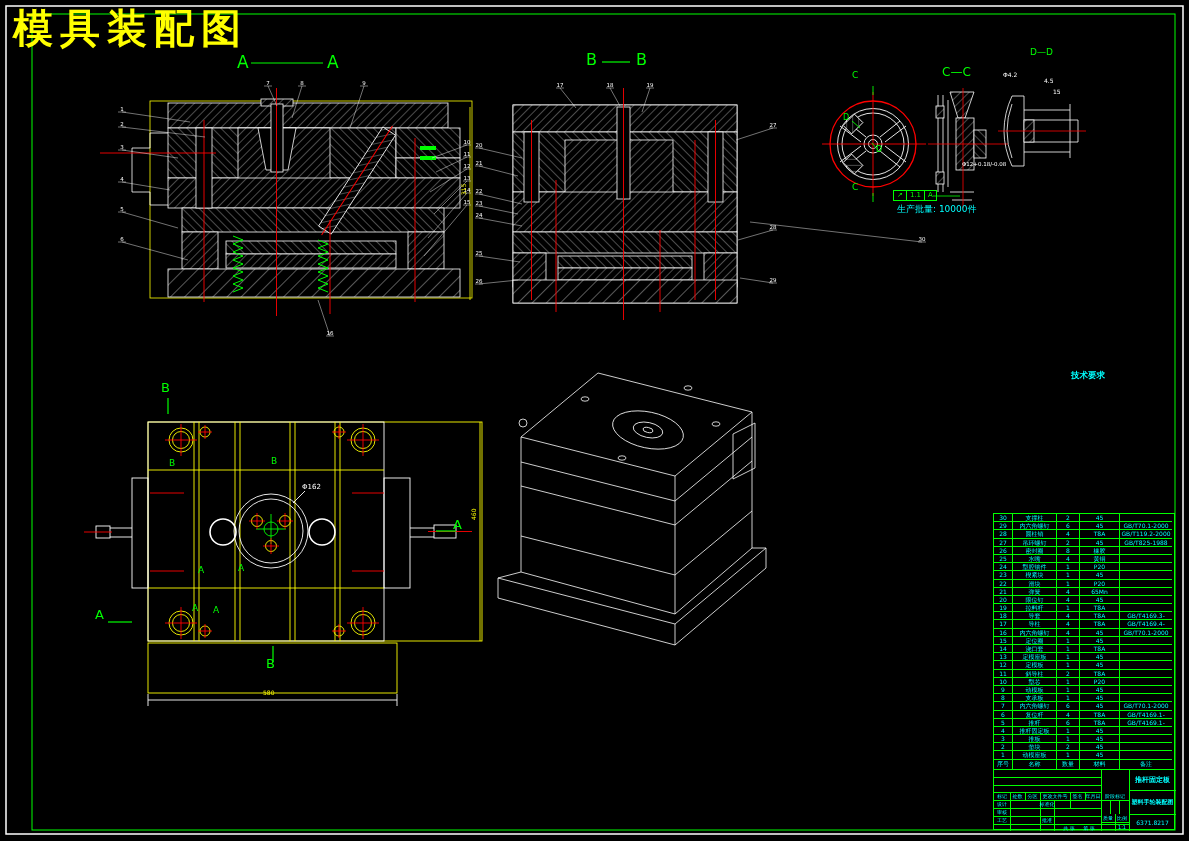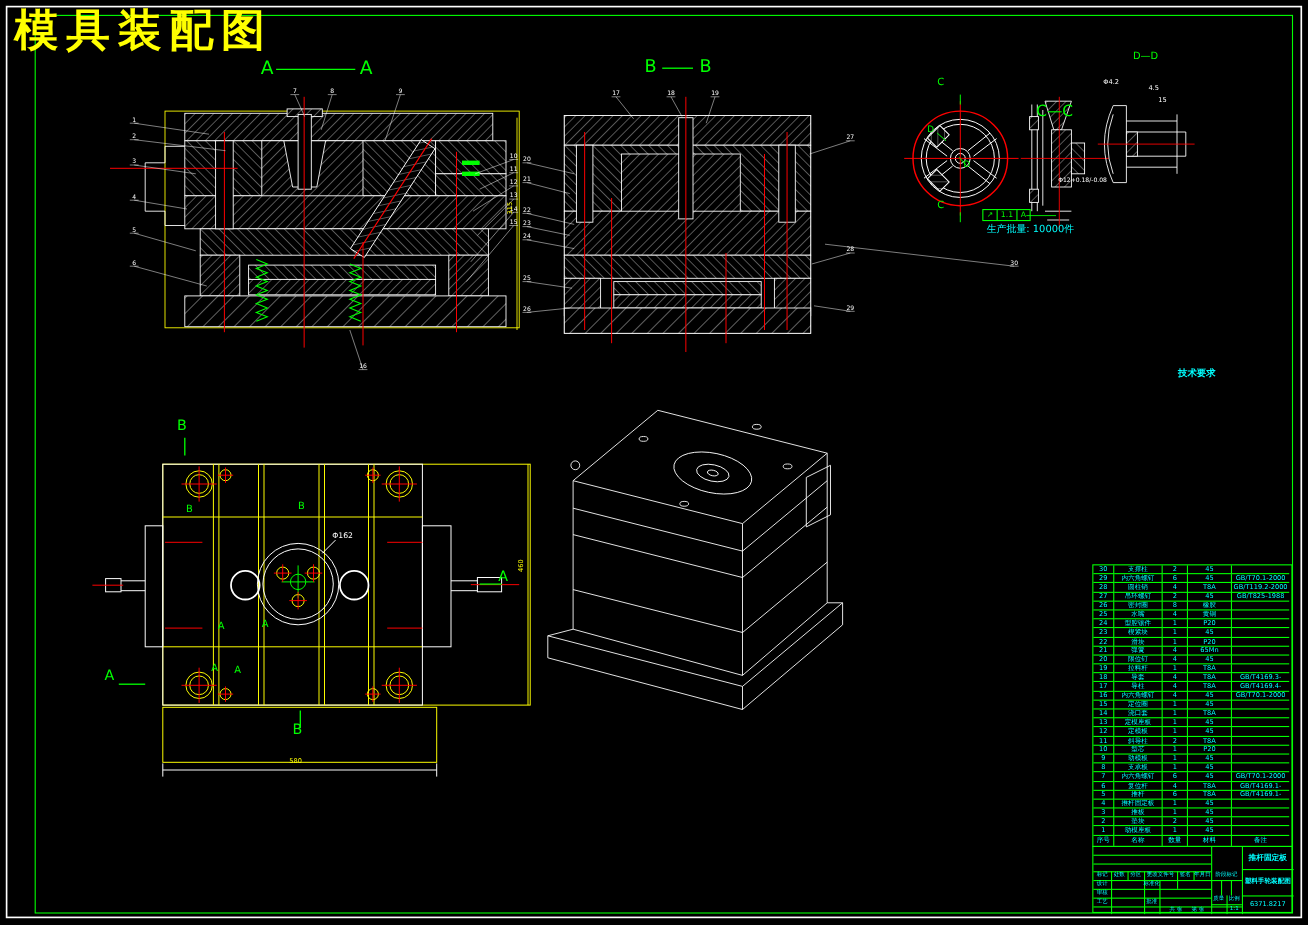--- a/index.html
+++ b/index.html
@@ -6,21 +6,21 @@
   #canvas{position:relative;width:1189px;height:841px;background:#000;overflow:hidden;
           font-family:"DejaVu Sans",sans-serif;}
   #cad{position:absolute;left:0;top:0;z-index:1;}
   .t{position:absolute;line-height:1;white-space:nowrap;z-index:3;}
   #page-title{left:13px;top:8px;font-size:40px;font-weight:bold;color:#ffff00;letter-spacing:7px;z-index:4;}
   #prod-note{left:897px;top:205px;font-size:9px;color:#00ffff;font-weight:normal;}
   #tolerance-frame{position:absolute;left:893px;top:190px;display:flex;z-index:3;
      border:1px solid #00ff00;color:#00ff00;font-size:7px;line-height:1;}
   #tolerance-frame span{padding:1px 3px;border-right:1px solid #00ff00;display:block;}
   #tolerance-frame span:last-child{border-right:none;}
-  #tech-req{position:absolute;left:998px;top:334px;width:180px;color:#00ffff;z-index:3;}
+  #tech-req{position:absolute;left:998px;top:370px;width:180px;color:#00ffff;z-index:3;}
   #tech-req .tr-title{text-align:center;font-size:8.5px;font-weight:bold;margin-bottom:4px;}
   #tech-req .tr-item{font-size:6.5px;margin-bottom:3px;}
   
   #bom{position:absolute;left:993px;top:513px;width:182px;z-index:3;border:1px solid #00ff00;box-sizing:border-box;}
   .bom-row{display:grid;grid-template-columns:19px 44px 23px 40px 52px;height:8.2px;}
   .bom-row.header{height:9px;}
   .bom-cell{border-right:1px solid #00ff00;border-bottom:1px solid #00ff00;box-sizing:border-box;
      color:#00ffff;font-size:6px;line-height:8px;text-align:center;overflow:hidden;}
   .bom-row:last-child .bom-cell{border-bottom:none;}
   .bom-cell:last-child{border-right:none;}
@@ -696,21 +696,21 @@
       <div class="tb-label" style="left: 95px; top: 57.5px;">第 张</div>
       <div class="tb-label" style="left: 158.5px; top: 10px; font-size: 7px; font-weight: bold;">推杆固定板</div>
       <div class="tb-label" style="left: 158.5px; top: 32px; font-size: 6px; font-weight: bold;">塑料手轮装配图</div>
       <div class="tb-label" style="left: 158.5px; top: 52.5px; font-size: 6px;">6371.8217</div>
     </div>
 
 <div class="t" style="left: 237px; top: 54px; font-size: 17px; color: rgb(0, 255, 0);">A</div>
     <div class="t" style="left: 327px; top: 54px; font-size: 17px; color: rgb(0, 255, 0);">A</div>
     <div class="t" style="left: 586px; top: 52px; font-size: 16px; color: rgb(0, 255, 0);">B</div>
     <div class="t" style="left: 636px; top: 52px; font-size: 16px; color: rgb(0, 255, 0);">B</div>
-    <div class="t" style="left: 942px; top: 66px; font-size: 14px; color: rgb(0, 255, 0); margin-top: 28px;">C—C</div>
+    <div class="t" style="left: 942px; top: 66px; font-size: 12px; color: rgb(0, 255, 0);">C—C</div>
     <div class="t" style="left: 1030px; top: 48px; font-size: 9px; color: rgb(0, 255, 0);">D—D</div>
     <div class="t" style="left: 852px; top: 71px; font-size: 9px; color: rgb(0, 255, 0);">C</div>
     <div class="t" style="left: 852px; top: 183px; font-size: 9px; color: rgb(0, 255, 0);">C</div>
     <div class="t" style="left: 843px; top: 114px; font-size: 8px; color: rgb(0, 255, 0);">D</div>
     <div class="t" style="left: 876px; top: 146px; font-size: 8px; color: rgb(0, 255, 0);">D</div>
     <div class="t" style="left: 161px; top: 381px; font-size: 13px; color: rgb(0, 255, 0);">B</div>
     <div class="t" style="left: 266px; top: 657px; font-size: 13px; color: rgb(0, 255, 0);">B</div>
     <div class="t" style="left: 95px; top: 608px; font-size: 13px; color: rgb(0, 255, 0);">A</div>
     <div class="t" style="left: 453px; top: 518px; font-size: 13px; color: rgb(0, 255, 0);">A</div>
     <div class="t" style="left: 169px; top: 459px; font-size: 9px; color: rgb(0, 255, 0);">B</div>

